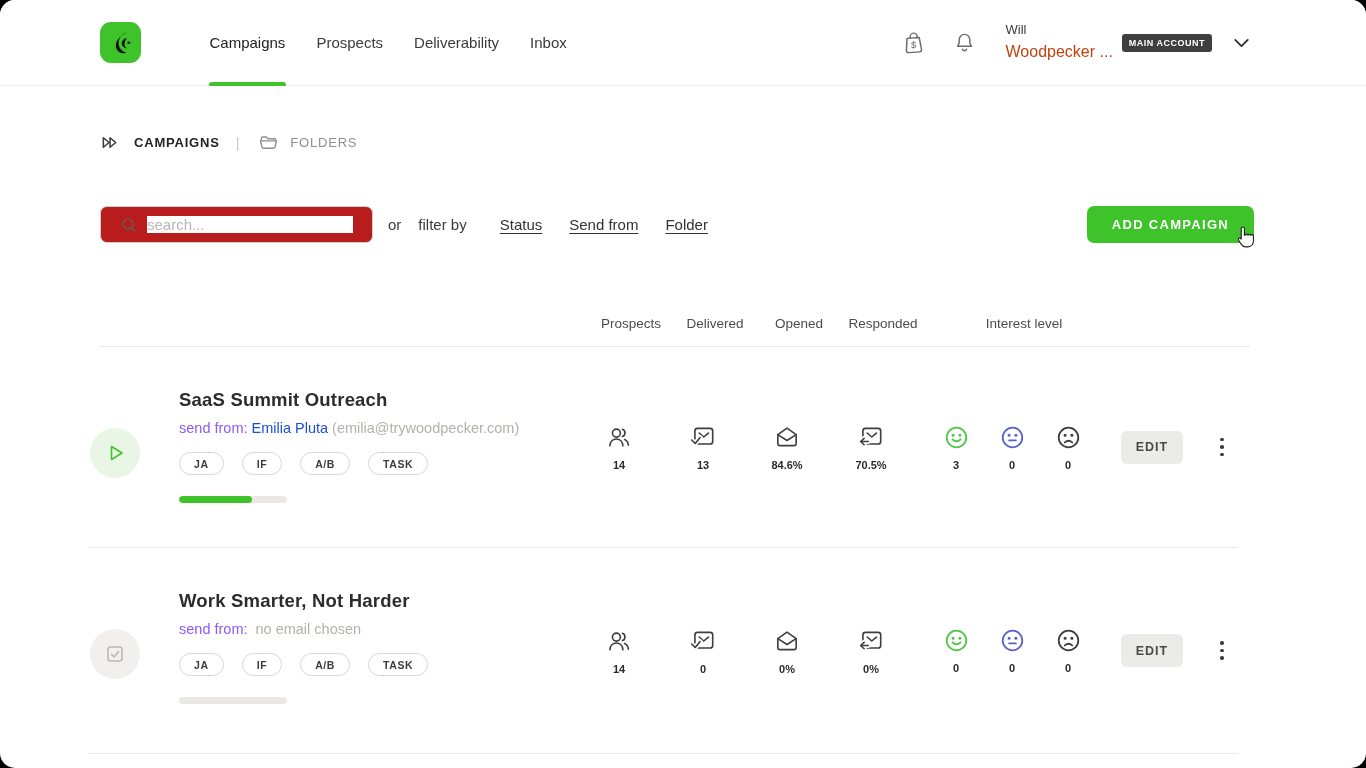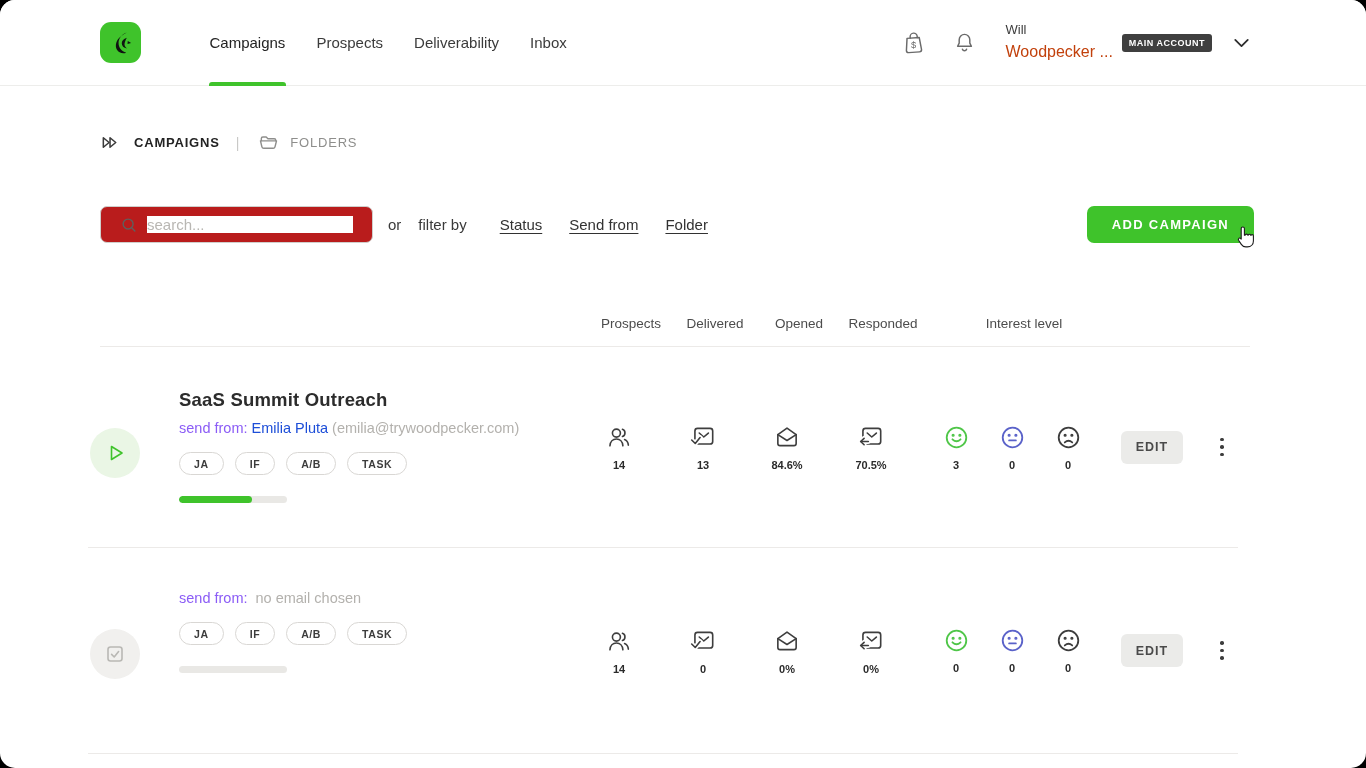--- a/index.html
+++ b/index.html
@@ -56,21 +56,21 @@
   .status-circle { position:absolute; left:2px; top:81px; width:50px; height:50px; border-radius:50%;
                    display:flex; align-items:center; justify-content:center; cursor:pointer; }
   .status-play { background:#eaf6e5; color:#3fc32b; }
   .status-draft { background:#f1f0ee; color:#b9b8b4; }
   .info-text { margin-left:91px; padding-top:42px; }
   .camp-title { font-size:18.5px; font-weight:700; color:#2c2c2c; letter-spacing:.2px; margin-bottom:9px; cursor:pointer; }
   .sendfrom { font-size:14.5px; margin-bottom:16px; }
   .sf-dark { color:#8b5cf6; }
   .sf-grey { color:#b3b1ad; margin-left:4px; }
   .sf-name { color:#1d4ed8; margin-left:4px; }
-  .tags { display:flex; gap:11px; margin-bottom:21px; }
+  .tags { display:flex; gap:18px; margin-bottom:21px; }
   .tag { height:23px; padding:0 14px; border:1px solid #d9d7d4; border-radius:12px; display:flex; align-items:center;
          font-size:10.5px; font-weight:700; letter-spacing:.6px; color:#3c3c3c; background:#fff; cursor:default; }
   .progress { width:108px; height:7px; border-radius:4px; background:#e9e8e5; overflow:hidden; }
   .progress-fill { height:100%; background:#3fc32b; border-radius:4px; }
   .stat { display:flex; flex-direction:column; align-items:center; justify-content:center; gap:8px; }
   .stat svg { color:#3e3e3e; }
   .stat-num { font-size:11px; font-weight:700; color:#2b2b2b; }
   .smile-good svg { color:#4fc648; }
   .smile-mid svg { color:#5a62c9; }
   .smile-bad svg { color:#3d3d3d; }
@@ -289,20 +289,21 @@
 
     <div class="row row-2 grid-cols">
       <div class="cell-info">
         <div class="status-circle status-draft">
           <svg width="24" height="24" viewBox="0 0 24 24" fill="none" stroke="currentColor" stroke-width="1.6" stroke-linecap="round" stroke-linejoin="round">
             <rect x="5" y="5" width="14" height="14" rx="2.5"></rect>
             <polyline points="8.6,12.4 11.2,15 15.6,9.6"></polyline>
           </svg>
         </div>
         <div class="info-text">
+          <div class="camp-title">Work Smarter, Not Harder</div>
           <div class="sendfrom">
             <span class="sf-dark">send from:</span><span class="sf-name"></span><span class="sf-grey">no email chosen</span>
           </div>
           <div class="tags">
             <span class="tag">JA</span>
             <span class="tag">IF</span>
             <span class="tag">A/B</span>
             <span class="tag">TASK</span>
           </div>
           <div class="progress">

